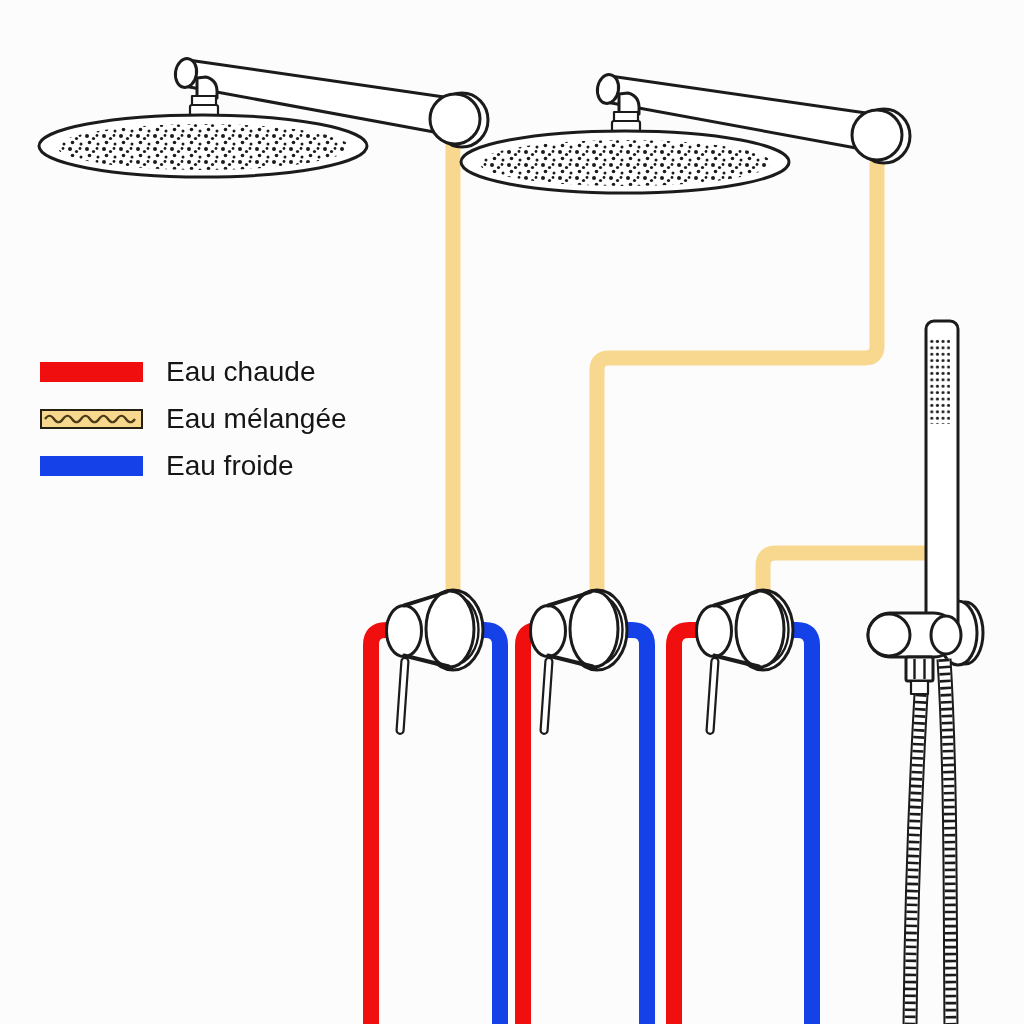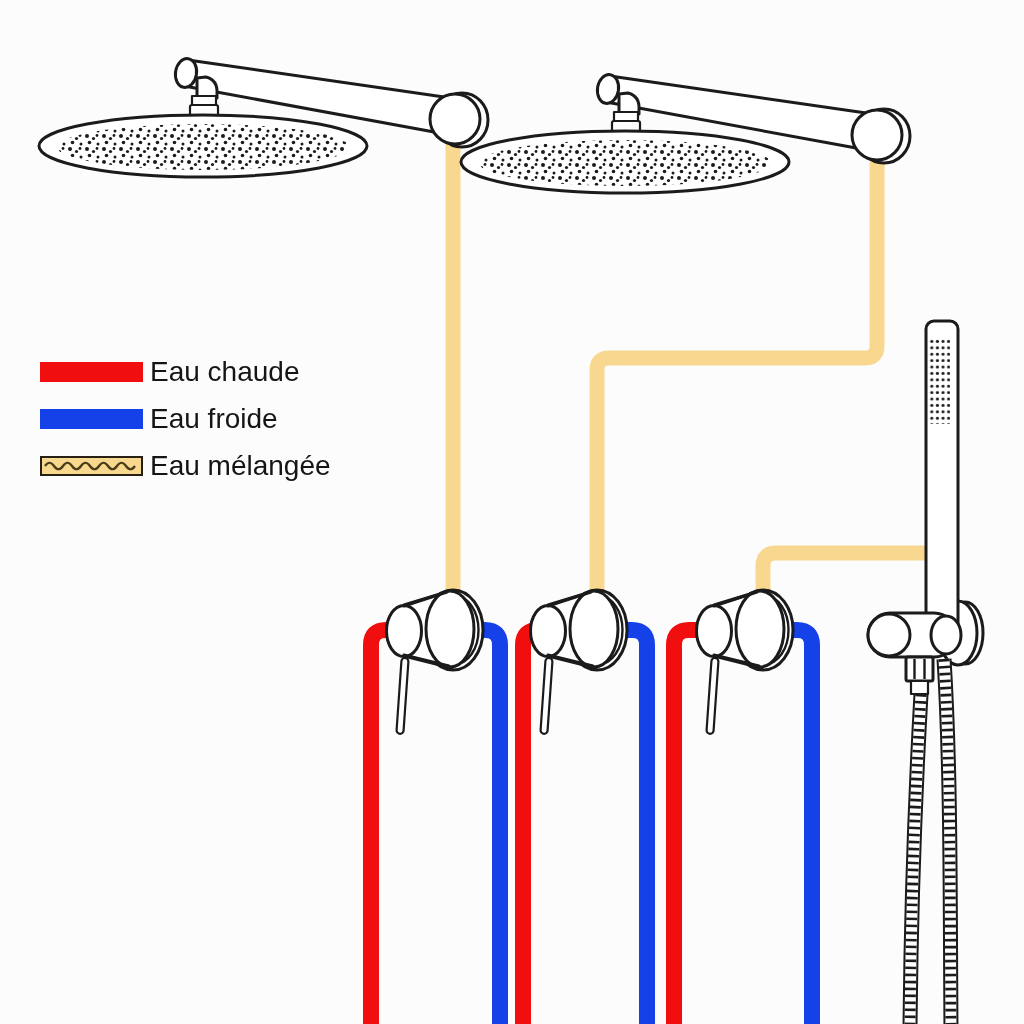--- a/index.html
+++ b/index.html
@@ -24,21 +24,21 @@
   .pipe.cold{stroke:var(--cold,#1541E9);stroke-width:16;}
   .pipe.mixed{stroke:var(--mixed,#F8D78E);stroke-width:15;}
 
   
   .hose-outer{fill:none;stroke:var(--line,#1B1B1B);stroke-width:15;}
   .hose-inner{fill:none;stroke:#ffffff;stroke-width:11;}
   .hose-ribs{fill:none;stroke:var(--line,#1B1B1B);stroke-width:11;stroke-dasharray:2.6 4.4;}
 
   
   .legend{position:absolute;left:40px;top:362px;}
-  .legend-row{display:flex;align-items:center;gap:7px;margin-bottom:27px;height:20px;}
+  .legend-row{display:flex;align-items:center;gap:23px;margin-bottom:27px;height:20px;}
   .swatch{width:103px;height:20px;flex:0 0 auto;}
   .sw-hot{background:var(--hot,#F10E0E);}
   .sw-cold{background:var(--cold,#1541E9);}
   .sw-mixed{background:var(--mixed,#F8D78E);border:2.5px solid #262014;box-sizing:border-box;position:relative;}
   .sw-mixed svg{position:absolute;left:0;top:0;}
   .wave{fill:none;stroke:#4a3c1a;stroke-width:2.2;}
   .legend-label{font-size:28px;color:#151515;line-height:20px;white-space:nowrap;}
 </style>
 </head>
 <body>
@@ -136,26 +136,26 @@
       <rect class="lwthin" x="911" y="681" width="17" height="13"></rect>
     </g>
   </svg>
 
   <div class="legend">
     <div class="legend-row">
       <span class="swatch sw-hot"></span>
       <span class="legend-label">Eau chaude</span>
     </div>
     <div class="legend-row">
-      <span class="swatch sw-cold"></span>
-      <span class="legend-label">Eau froide</span>
-    </div>
-    <div class="legend-row">
       <span class="swatch sw-mixed">
         <svg width="98" height="15" viewBox="0 0 98 15">
           <path class="wave" d="M3,8 Q7.5,1.5 12,8 T21,8 T30,8 T39,8 T48,8 T57,8 T66,8 T75,8 T84,8 T93,8"></path>
         </svg>
       </span>
       <span class="legend-label">Eau mélangée</span>
     </div>
+    <div class="legend-row">
+      <span class="swatch sw-cold"></span>
+      <span class="legend-label">Eau froide</span>
+    </div>
   </div>
 
 </div>
 
 </body></html>

